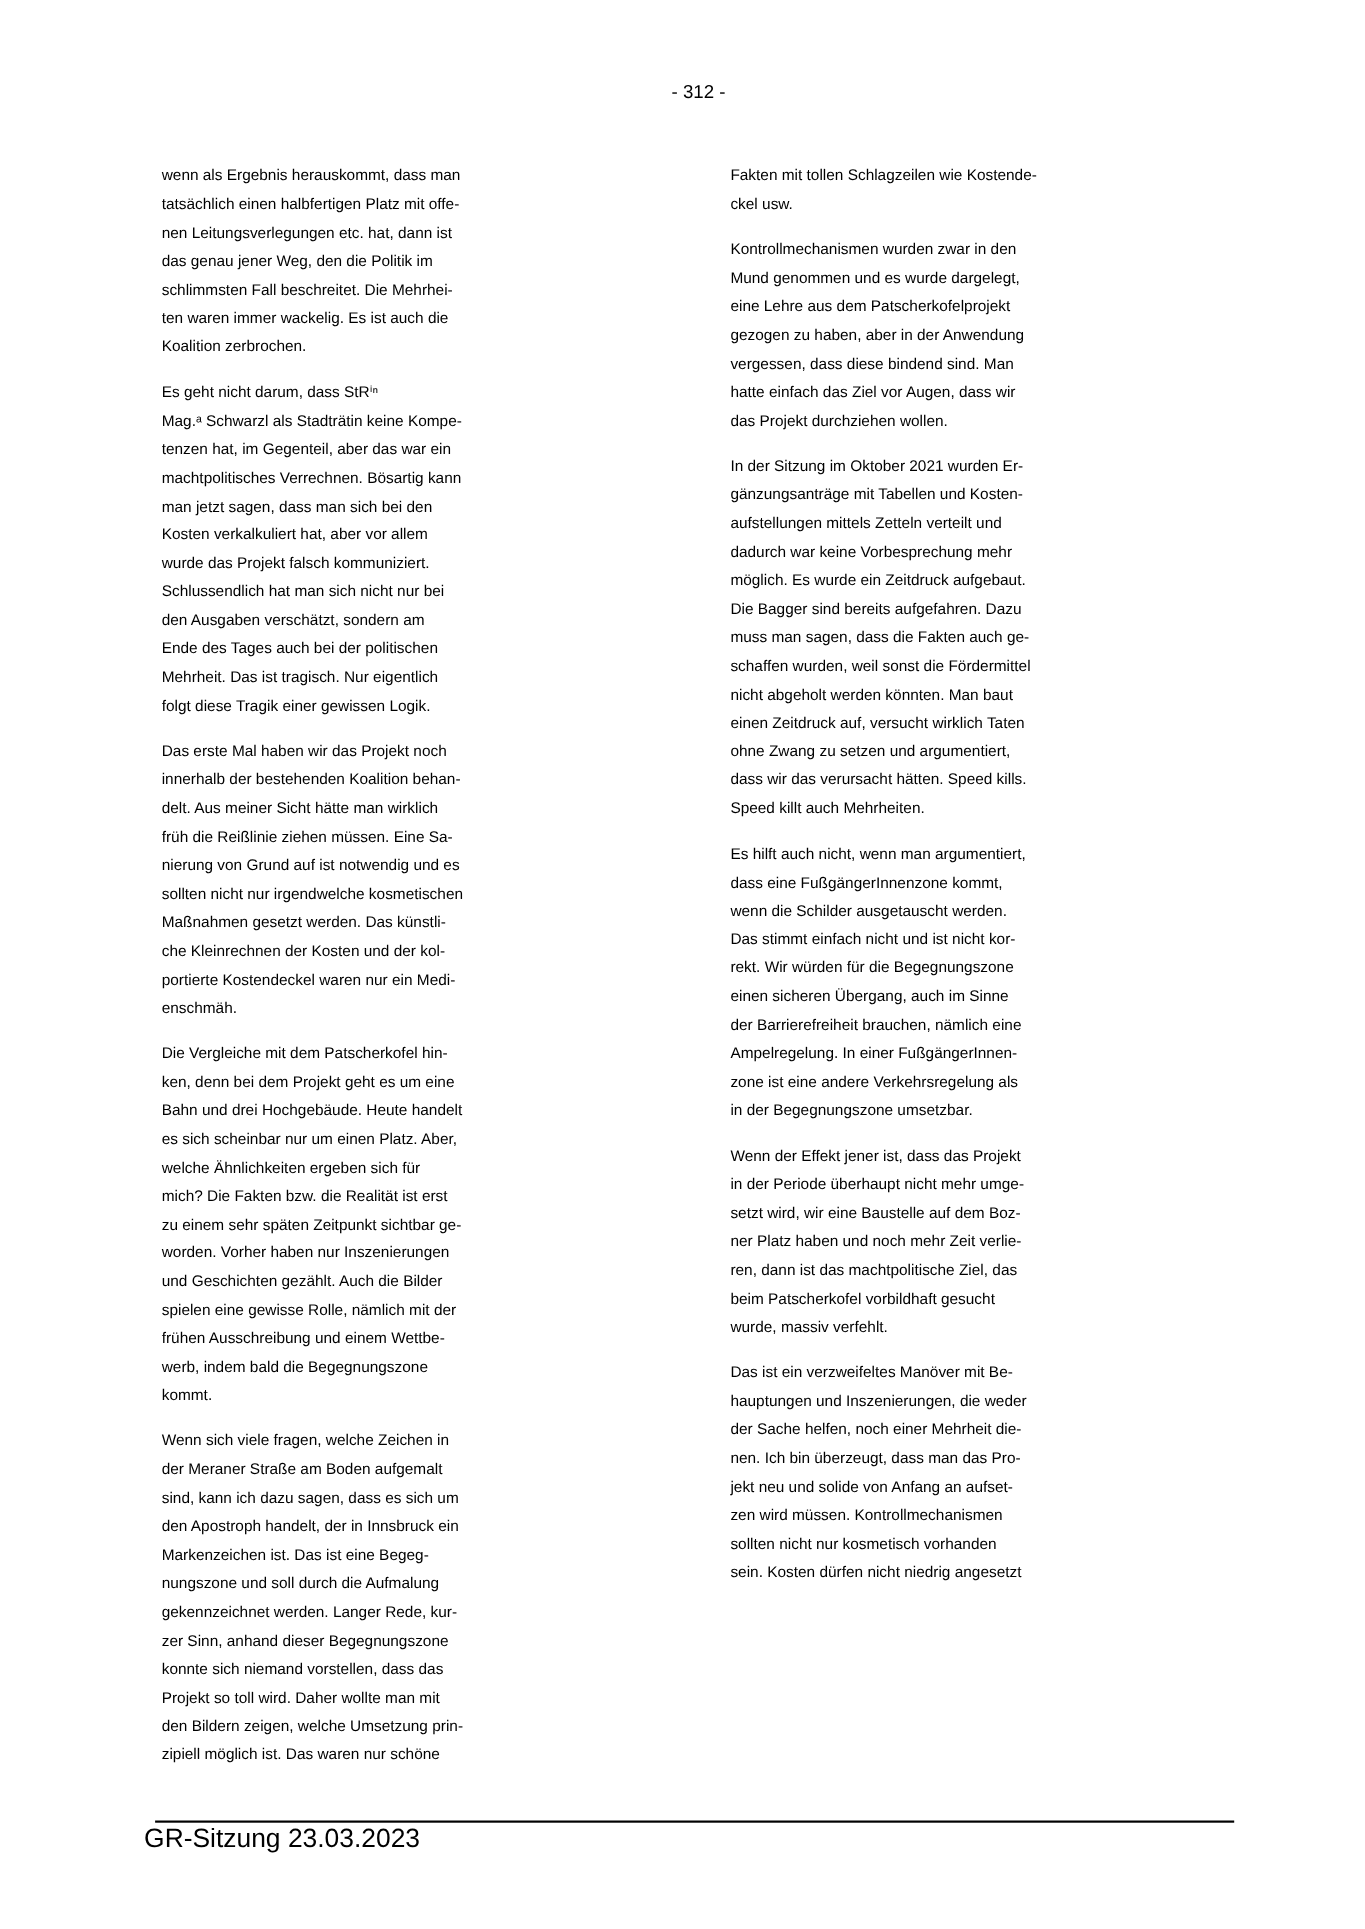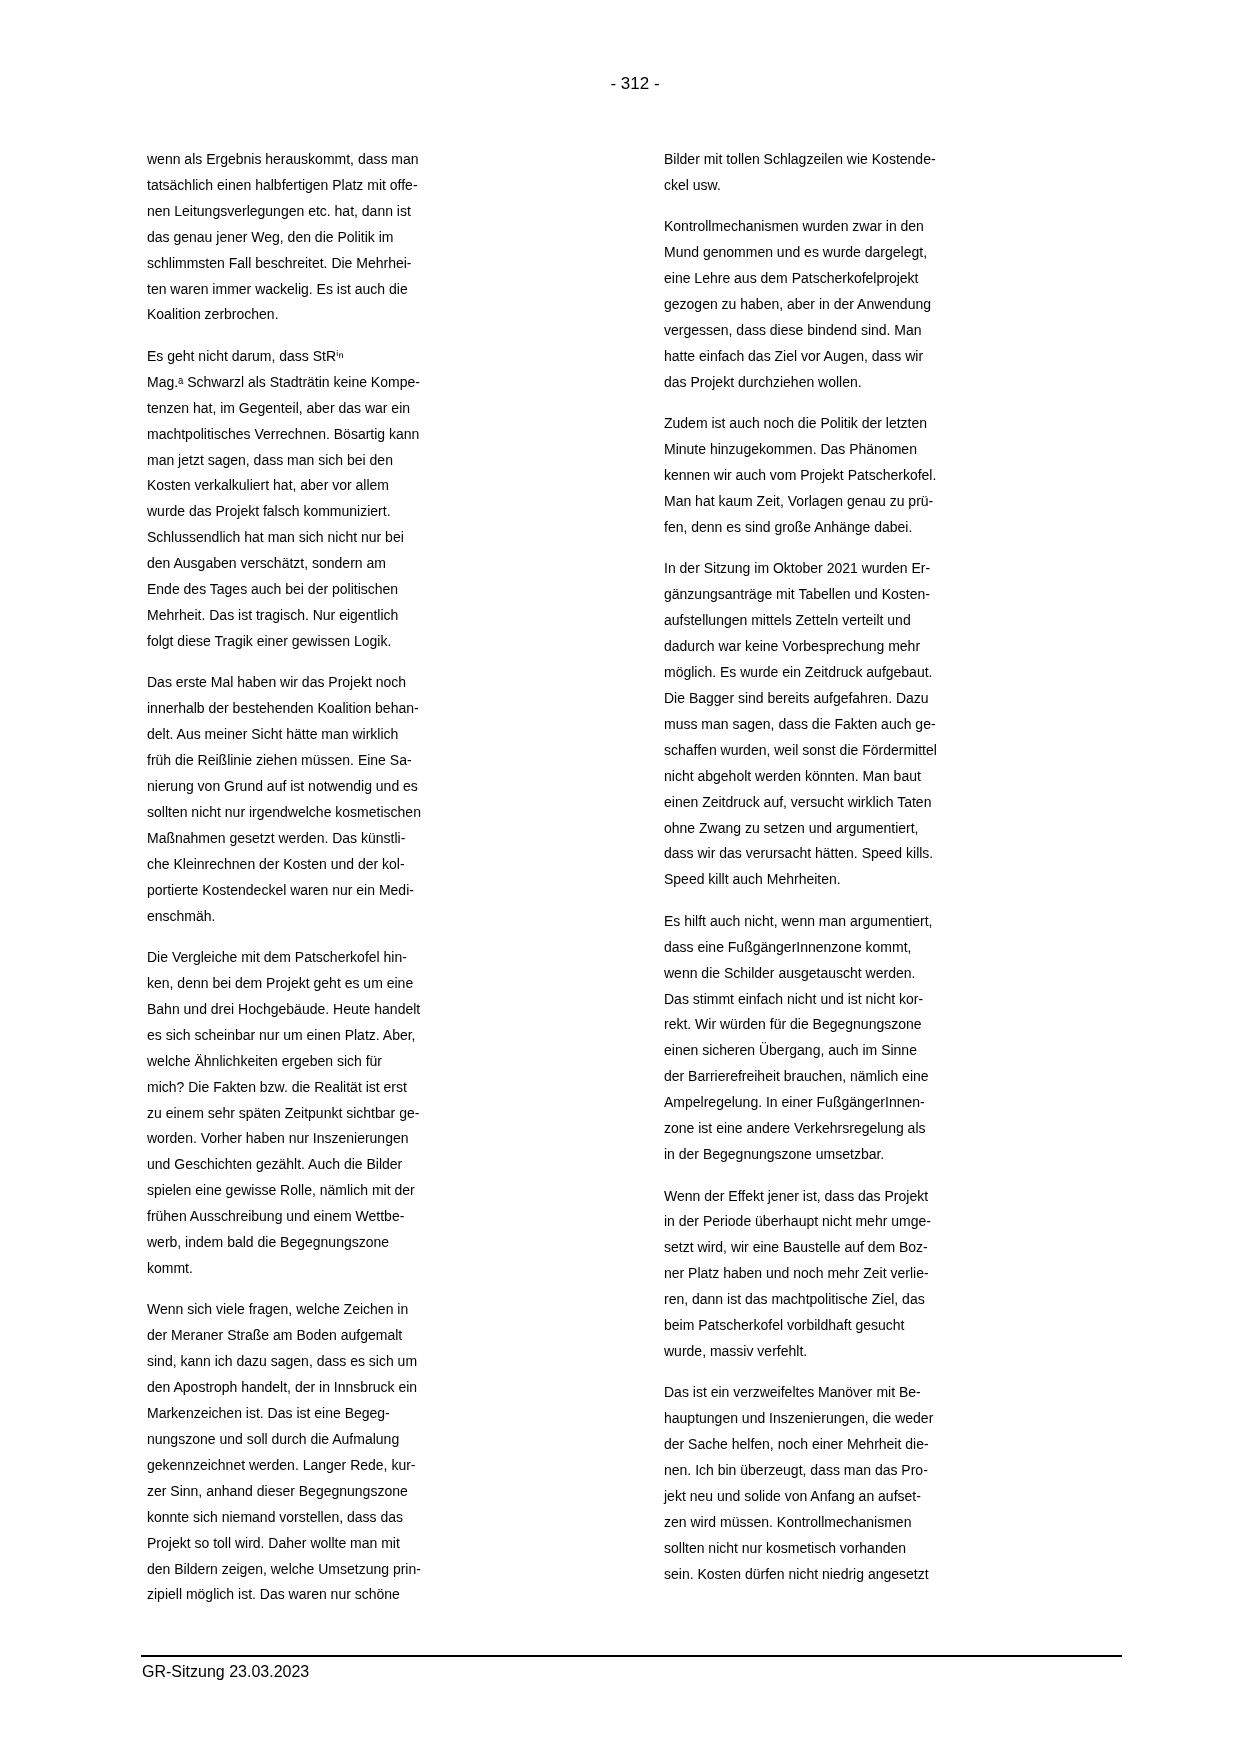--- a/index.html
+++ b/index.html
@@ -43,22 +43,22 @@
     position: absolute;
     top: 1655px;
     left: 141px;
     width: 981px;
     height: 2px;
     background: #000000;
   }
   .footer-text {
     position: absolute;
     top: 1660px;
-    left: 142px;
-    font-size: 16px;
+    left: 131px;
+    font-size: 24px;
     line-height: 24px;
   }
 </style>
 </head>
 <body>
 
 <div class="page">
 
   <div class="page-number">- 312 -</div>
 
@@ -113,34 +113,29 @@
 nungszone und soll durch die Aufmalung
 gekennzeichnet werden. Langer Rede, kur-
 zer Sinn, anhand dieser Begegnungszone
 konnte sich niemand vorstellen, dass das
 Projekt so toll wird. Daher wollte man mit
 den Bildern zeigen, welche Umsetzung prin-
 zipiell möglich ist. Das waren nur schöne</p>
   </div>
 
   <div class="col col-right">
-    <p>Bilder mit tollen Schlagzeilen wie Kostende-
+    <p>Fakten mit tollen Schlagzeilen wie Kostende-
 ckel usw.</p>
     <p>Kontrollmechanismen wurden zwar in den
 Mund genommen und es wurde dargelegt,
 eine Lehre aus dem Patscherkofelprojekt
 gezogen zu haben, aber in der Anwendung
 vergessen, dass diese bindend sind. Man
 hatte einfach das Ziel vor Augen, dass wir
 das Projekt durchziehen wollen.</p>
-    <p>Zudem ist auch noch die Politik der letzten
-Minute hinzugekommen. Das Phänomen
-kennen wir auch vom Projekt Patscherkofel.
-Man hat kaum Zeit, Vorlagen genau zu prü-
-fen, denn es sind große Anhänge dabei.</p>
     <p>In der Sitzung im Oktober 2021 wurden Er-
 gänzungsanträge mit Tabellen und Kosten-
 aufstellungen mittels Zetteln verteilt und
 dadurch war keine Vorbesprechung mehr
 möglich. Es wurde ein Zeitdruck aufgebaut.
 Die Bagger sind bereits aufgefahren. Dazu
 muss man sagen, dass die Fakten auch ge-
 schaffen wurden, weil sonst die Fördermittel
 nicht abgeholt werden könnten. Man baut
 einen Zeitdruck auf, versucht wirklich Taten

